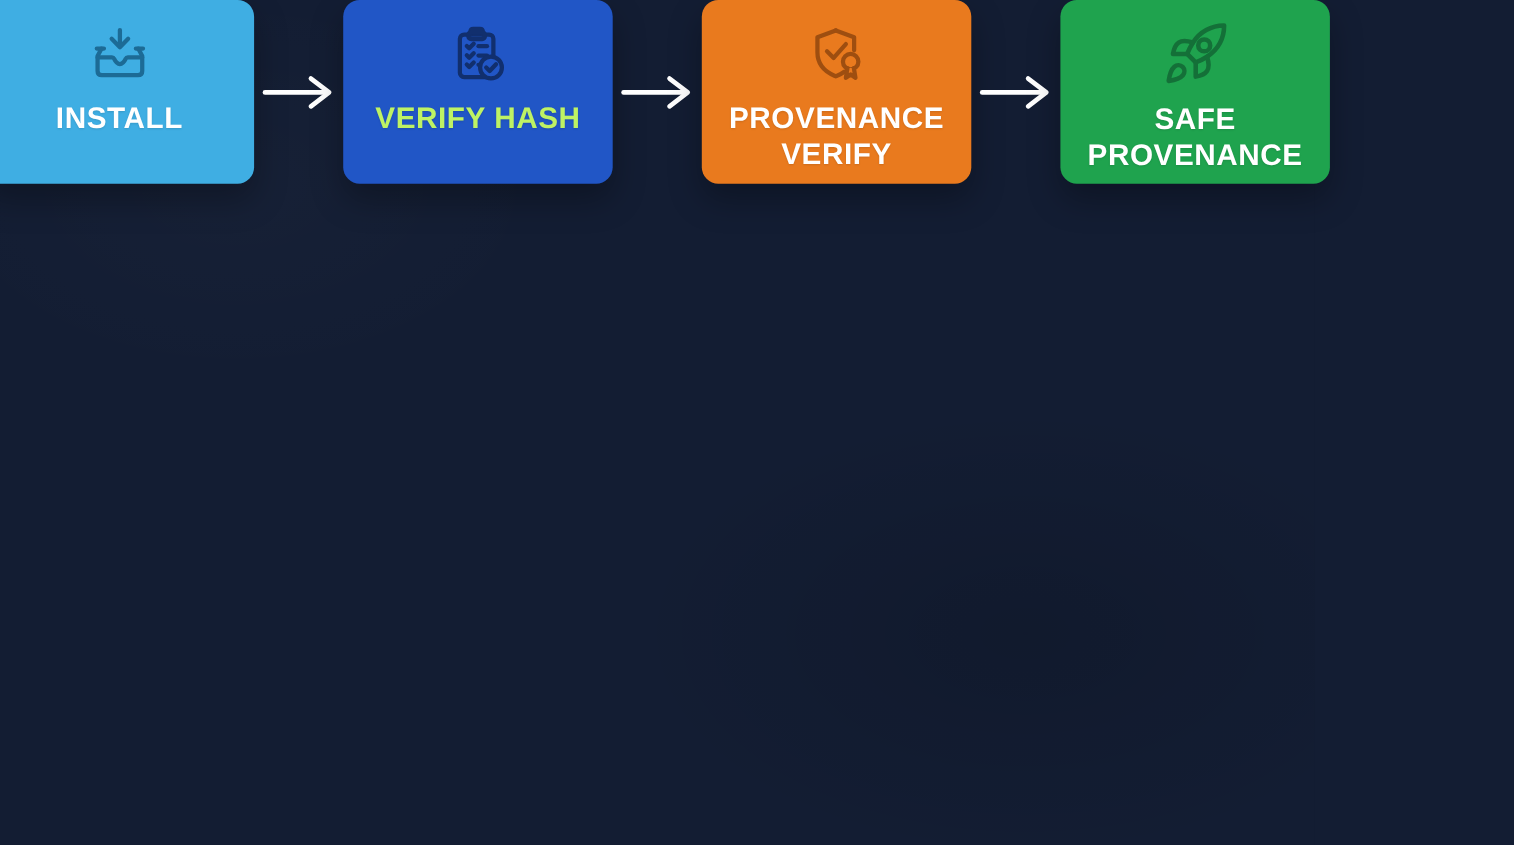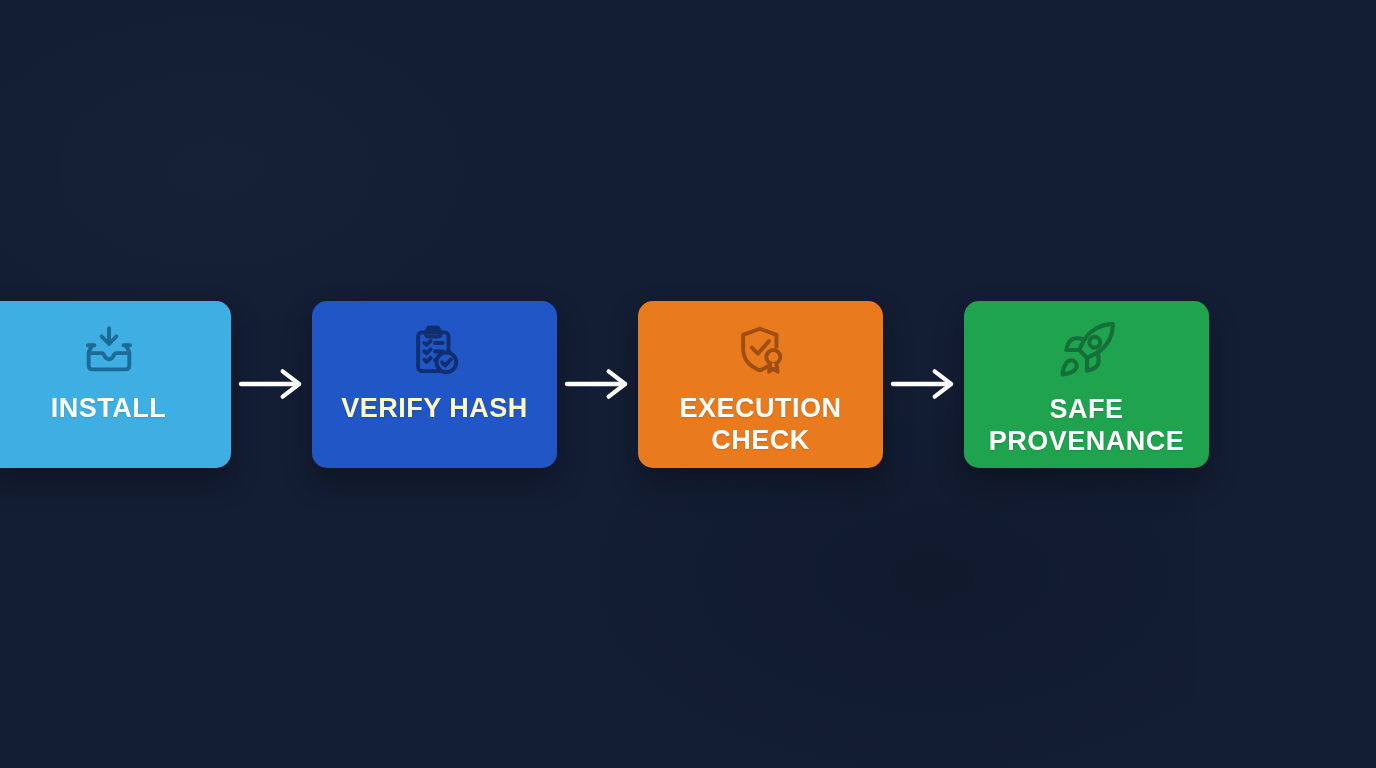--- a/index.html
+++ b/index.html
@@ -9,21 +9,21 @@
     background: #131D33;
   }
   .canvas {
     position: relative;
     width: 1195px; height: 768px;
     background:
       radial-gradient(420px 260px at 18% 22%, rgba(255,255,255,0.015), transparent 70%),
       radial-gradient(520px 300px at 78% 75%, rgba(0,0,0,0.12), transparent 70%),
       #131D33;
     display: flex;
-    align-items: center;
+    align-items: flex-start;
     justify-content: center;
   }
   .flow-row {
     display: flex;
     align-items: center;
     justify-content: center;
   }
   .step-box {
     width: 245px;
     height: 167px;
@@ -99,21 +99,21 @@
           <polyline points="7.6,8.6 8.5,9.5 10.2,7.8"></polyline>
           <line x1="12" y1="8.7" x2="15.2" y2="8.7"></line>
           <polyline points="7.6,12.1 8.5,13 10.2,11.3"></polyline>
           <line x1="12" y1="12.2" x2="15.2" y2="12.2"></line>
           <polyline points="7.6,15.6 8.5,16.5 10.2,14.8"></polyline>
           <line x1="12" y1="15.7" x2="13.6" y2="15.7"></line>
           <circle cx="16.7" cy="16.7" r="4.1" fill="var(--boxfill)"></circle>
           <polyline points="14.9,16.7 16.2,18 18.6,15.5"></polyline>
         </svg>
       </span>
-      <div class="step-label" style="color: #fef9c3;">VERIFY HASH</div>
+      <div class="step-label" style="color: #bef264;">VERIFY HASH</div>
     </div>
 
     <div class="flow-arrow">
       <span style="display:contents">
         <svg viewBox="0 0 70 34" fill="none" stroke="#FFFFFF" stroke-width="4.4" stroke-linecap="round" stroke-linejoin="round" class="arrow-svg">
           <line x1="3" y1="17" x2="60" y2="17"></line>
           <polyline points="46,4 63,17 46,30"></polyline>
         </svg>
       </span>
     </div>
@@ -121,21 +121,21 @@
     <div class="step-box" style="background: rgb(233, 122, 30); --boxfill: #E97A1E;">
       <span class="step-icon" style="color: rgb(158, 78, 16);">
         <svg viewBox="0 0 24 24" fill="none" stroke="currentColor" stroke-width="1.6" stroke-linecap="round" stroke-linejoin="round">
           <path d="M11.5 2.8 L4.6 5.3 L4.6 11 C4.6 15.6 7.4 18.3 11 19.8 L11.5 20 L12 19.8 C13 19.4 13.9 18.9 14.7 18.3"></path>
           <path d="M11.5 2.8 L18.4 5.3 L18.4 10.2"></path>
           <polyline points="8.2,10.6 10.7,13.1 15.3,7.9"></polyline>
           <circle cx="17.1" cy="14.5" r="2.9" fill="var(--boxfill)"></circle>
           <path d="M15.9 16.9 L15.3 20.6 L17.1 19.3 L18.9 20.6 L18.3 16.9" fill="var(--boxfill)"></path>
         </svg>
       </span>
-      <div class="step-label" style="color: rgb(255, 255, 255);">EXECUTION CHECK</div>
+      <div class="step-label" style="color: rgb(255, 255, 255);">PROVENANCE VERIFY</div>
     </div>
 
     <div class="flow-arrow">
       <span style="display:contents">
         <svg viewBox="0 0 70 34" fill="none" stroke="#FFFFFF" stroke-width="4.4" stroke-linecap="round" stroke-linejoin="round" class="arrow-svg">
           <line x1="3" y1="17" x2="60" y2="17"></line>
           <polyline points="46,4 63,17 46,30"></polyline>
         </svg>
       </span>
     </div>

